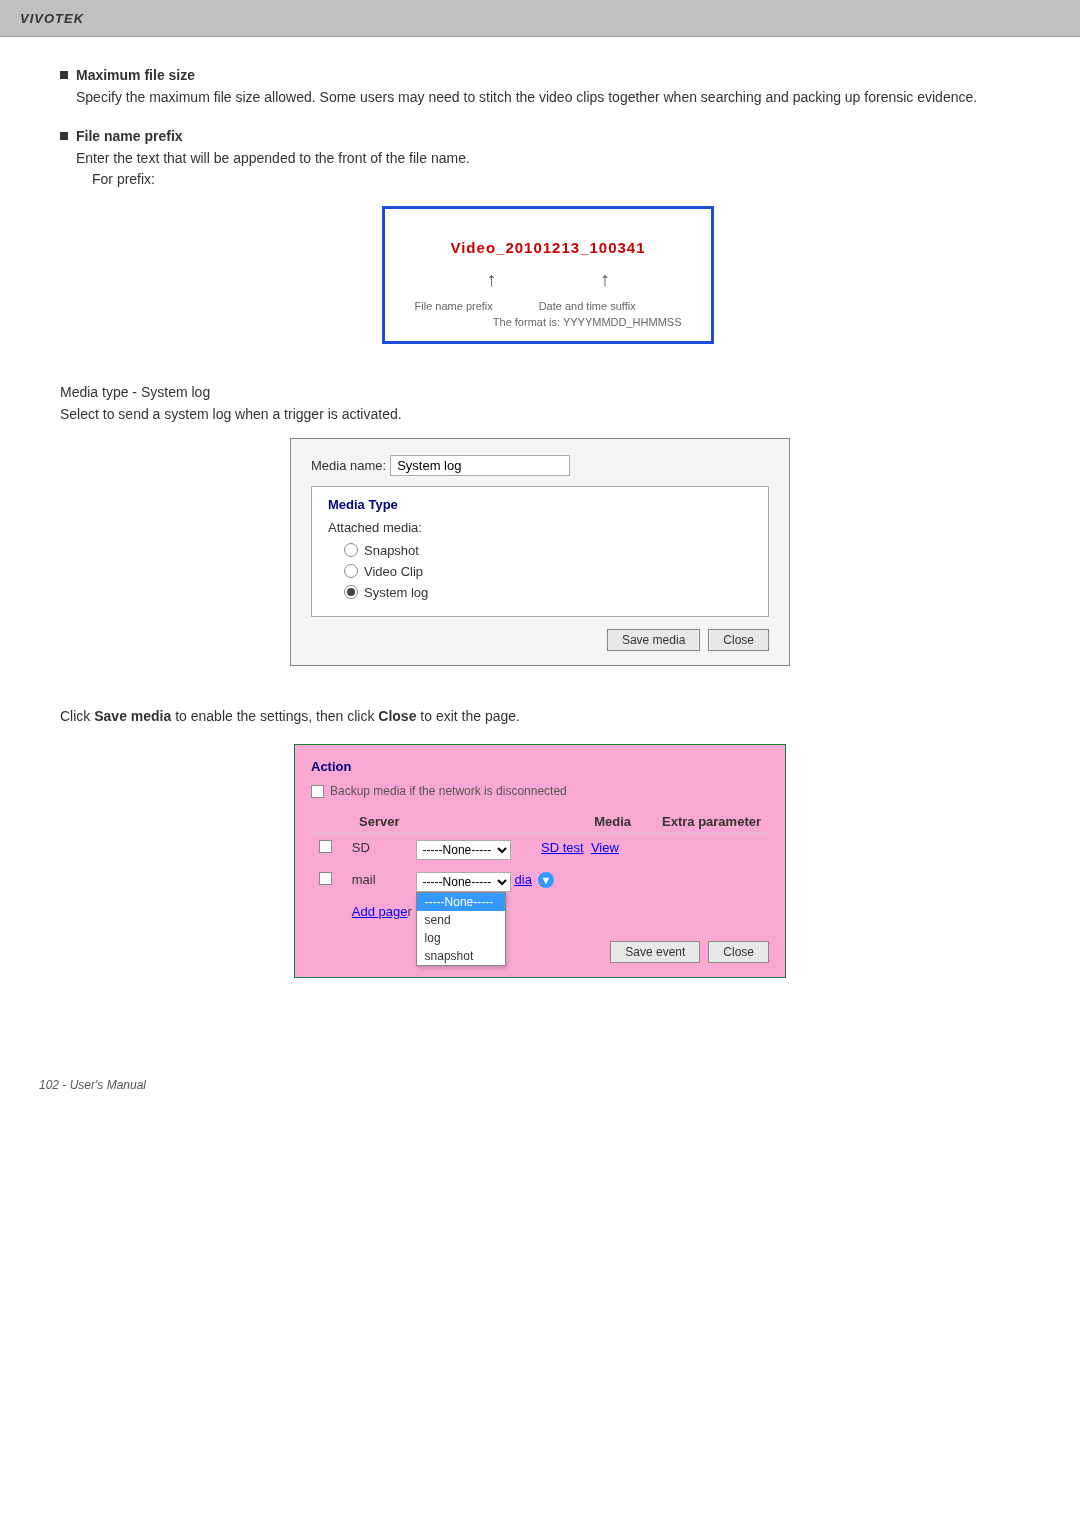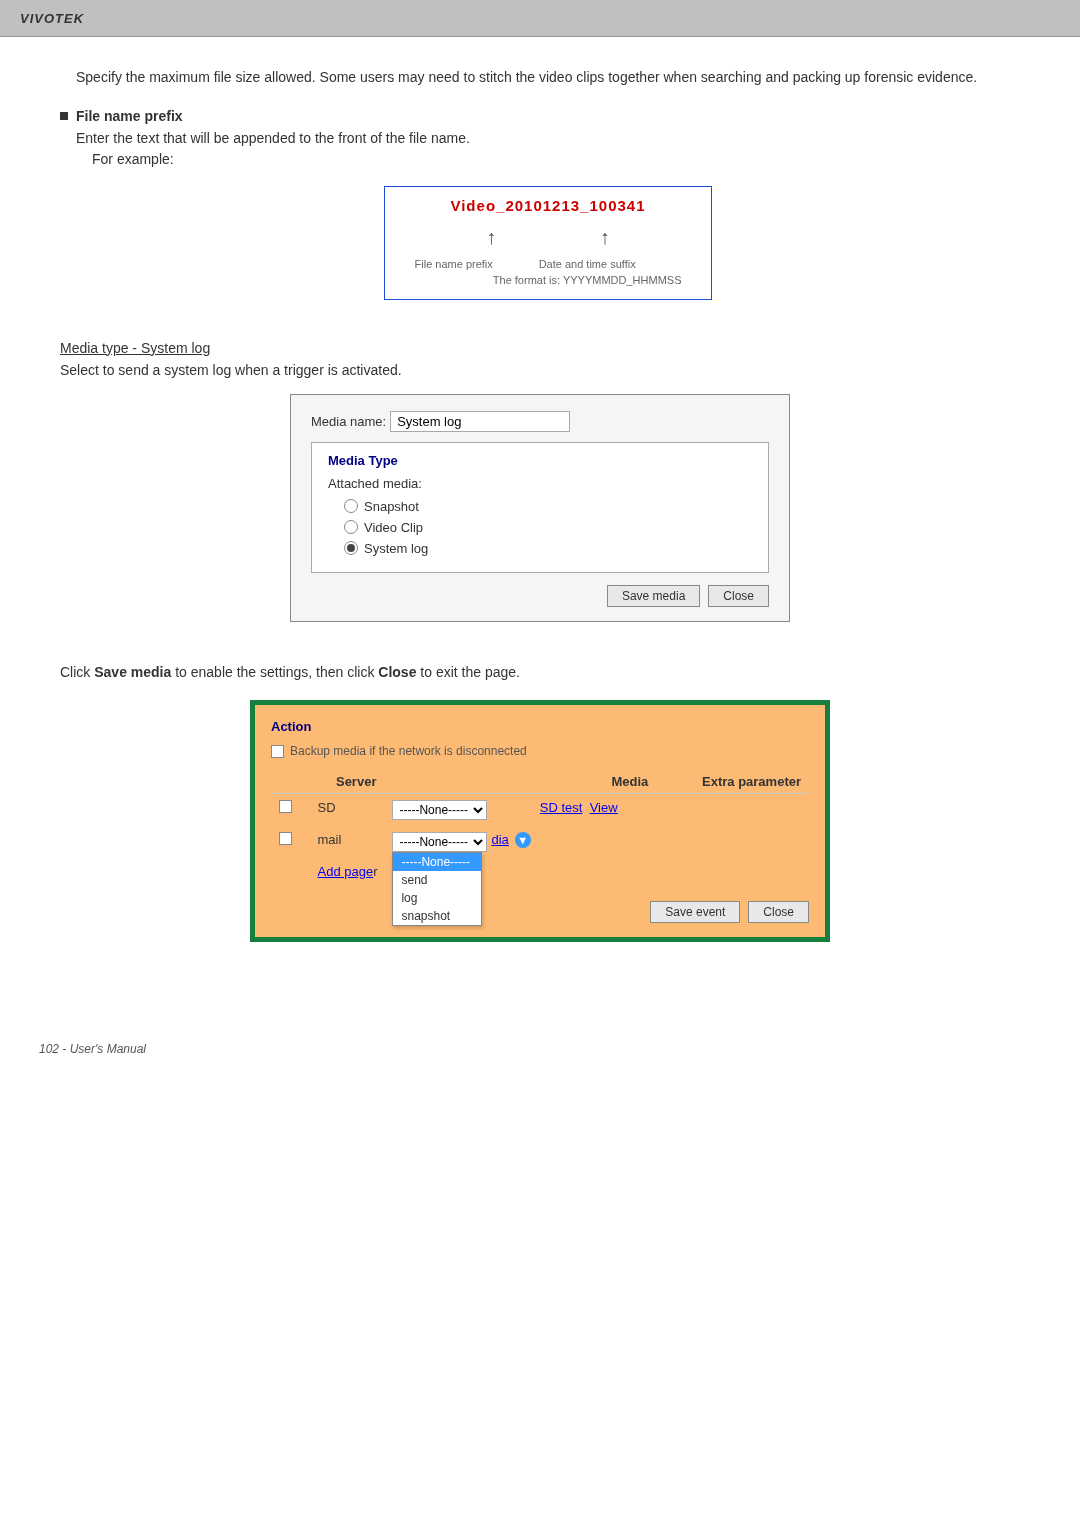--- a/index.html
+++ b/index.html
@@ -53,22 +53,22 @@
     }
     .bullet-desc {
       margin-left: 16px;
       color: #333;
       line-height: 1.5;
     }
 
     
     .filename-example {
       margin: 10px auto;
-      border: 1px solid #1d4ed8;
-      padding: 8px 20px 10px 20px;
+      border: 3px solid #1d4ed8;
+      padding: 28px 20px 10px 20px;
       display: inline-block;
       background: #fff;
       text-align: center;
       min-width: 320px;
     }
     .filename-text {
       color: #cc0000;
       font-size: 15px;
       font-weight: bold;
       letter-spacing: 1px;
@@ -93,21 +93,20 @@
     .label-right { text-align: center; }
 
     
     .save-media-line {
       margin: 16px 0 30px 0;
       font-size: 14px;
     }
 
     
     .section-heading {
-      text-decoration: underline;
       font-size: 14px;
       color: #333;
       margin-bottom: 6px;
     }
     .section-desc {
       font-size: 14px;
       margin-bottom: 16px;
     }
 
     
@@ -195,24 +194,24 @@
     }
 
     
     .save-media-line2 {
       margin: 12px 0 20px 0;
       font-size: 14px;
     }
 
     
     .action-box {
-      border: 5px solid #15803d;
-      background: #fdba74;
+      border: 1px solid #15803d;
+      background: #f9a8d4;
       margin: 0 auto;
-      width: 580px;
+      width: 492px;
       padding: 14px 16px;
     }
     .action-title {
       color: #000080;
       font-size: 13px;
       font-weight: bold;
       margin-bottom: 10px;
     }
     .backup-checkbox-row {
       display: flex;
@@ -339,31 +338,35 @@
 </head>
 <body>
 
 <div class="header">
   <span class="header-brand">VIVOTEK</span>
 </div>
 
 <div class="content">
 
   <div class="bullet-item">
+    <div class="bullet-title">
+      <span class="bullet-square"></span>
+      <strong>Maximum file size</strong>
+    </div>
     <div class="bullet-desc">Specify the maximum file size allowed. Some users may need to stitch the video clips together when searching and packing up forensic evidence.</div>
   </div>
 
   <div class="bullet-item">
     <div class="bullet-title">
       <span class="bullet-square"></span>
       <strong>File name prefix</strong>
     </div>
     <div class="bullet-desc">
       <div>Enter the text that will be appended to the front of the file name.</div>
-      <div class="for-example-indent">For example:</div>
+      <div class="for-example-indent">For prefix:</div>
       <div class="filename-wrapper">
         <div class="filename-example">
           <div class="filename-text">Video_20101213_100341</div>
           <div class="arrows-row">
             <span class="arrow-up">↑</span>
             <span class="arrow-up">↑</span>
           </div>
           <div class="labels-row">
             <div class="label-left">
               <span>File name prefix</span>

